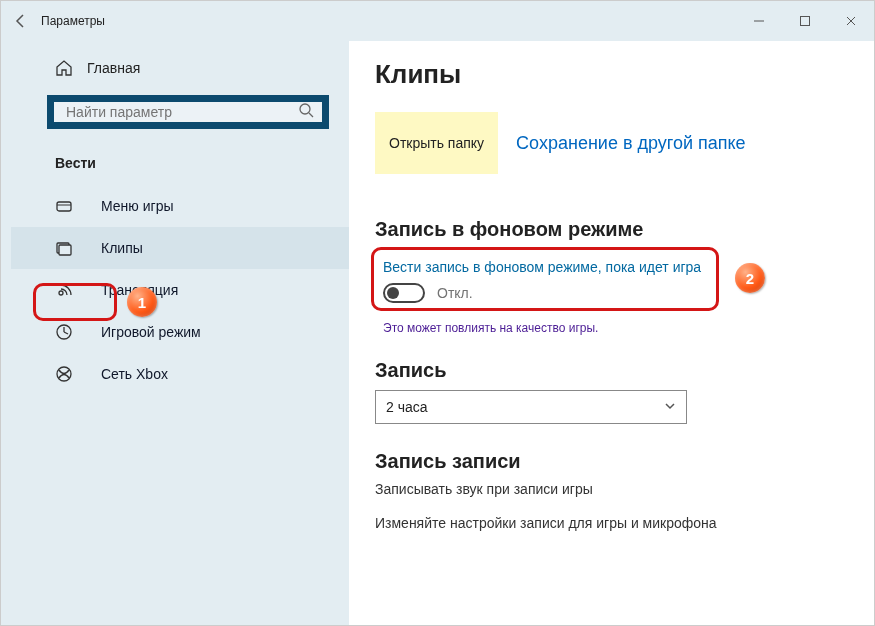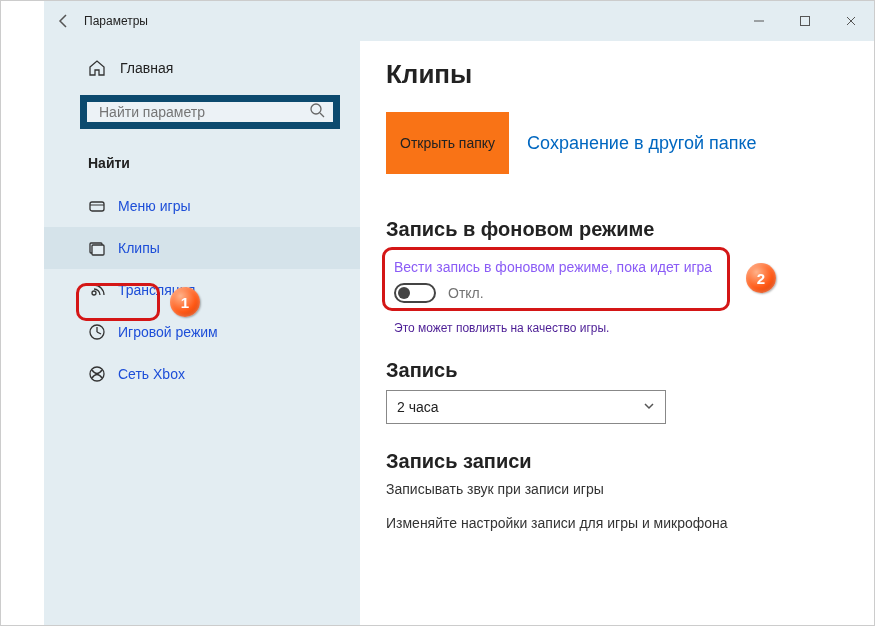--- a/index.html
+++ b/index.html
@@ -1,52 +1,52 @@
 <!DOCTYPE html>
 <html><head>
 <meta charset="utf-8">
 <style>
   * { box-sizing: border-box; margin: 0; padding: 0; font-family: "Segoe UI", Arial, sans-serif; }
   body { background: #fff; width: 875px; height: 626px; overflow: hidden; border: 1px solid #ccc; }
-  .window { display: flex; height: 100%; flex-direction: column; margin-left: 43px; }
+  .window { display: flex; height: 100%; flex-direction: column; }
   .titlebar { display: flex; align-items: center; height: 40px; background: #e3edf2; }
   .back-btn { width: 40px; display:flex; align-items:center; justify-content:center; color:#555; }
   .title { font-size: 12px; color:#222; }
   .win-controls { margin-left:auto; display:flex; }
   .win-btn { width: 46px; height:40px; display:flex; align-items:center; justify-content:center; color:#555; }
   .body { display:flex; flex:1; min-height:0; }
-  .sidebar { width: 316px; background:#e3edf2; padding:10px 0 0 0; }
+  .sidebar { width: 348px; background:#e3edf2; padding:10px 0 0 10px; }
   .home-row { display:flex; align-items:center; gap:14px; padding:8px 0 8px 44px; margin-bottom:10px; }
   .home-row .icon { width:18px; display:flex; }
   .home-row .label { font-size:14px; color:#222; }
   .search-wrap { margin:0 20px 20px 36px; }
   .search { display:flex; align-items:center; border:7px solid #0c4a6e; background:#ecf2f6; height:34px; padding:0 8px 0 12px; }
   .search input { flex:1; border:none; background:transparent; outline:none; font-size:14px; color:#666; }
   .section-header { font-size:14px; font-weight:600; color:#222; padding:6px 0 14px 44px; }
   .nav { list-style:none; }
-  .nav-item { display:flex; align-items:center; gap:12px; padding:12px 0 12px 44px; font-size:14px; color:#1d4ed8; }
+  .nav-item { display:flex; align-items:center; gap:28px; padding:12px 0 12px 44px; font-size:14px; color:#0f172a; }
   .nav-item .icon { width:18px; display:flex; color:#333; }
   .nav-item.active { background:#d5e3ea; }
   .highlight-red { border:3px solid #d41616; border-radius:10px; position:absolute; pointer-events:none; }
   .badge { position:absolute; width:30px; height:30px; border-radius:50%; background: radial-gradient(circle at 35% 30%, #ffb28a, #ff5a17 55%, #c53200 100%); color:#fff; font-weight:700; display:flex; align-items:center; justify-content:center; font-size:15px; box-shadow:1px 1px 2px rgba(0,0,0,.3), inset 0 0 4px rgba(255,255,255,.4); pointer-events:none; }
   .content { flex:1; background:#fff; padding:18px 26px 0 26px; overflow:hidden; position:relative; }
   h1 { font-size:26px; font-weight:600; color:#222; margin-bottom:22px; }
   .open-row { display:flex; align-items:center; gap:18px; margin-bottom:44px; }
-  .btn { background:#f97316; border:none; padding:23px 14px; font-size:14px; color:#222; }
+  .btn { background:#fef9c3; border:none; padding:23px 14px; font-size:14px; color:#222; }
   .link { color:#0067c0; font-size:18px; }
   h2 { font-size:20px; font-weight:600; color:#222; margin-bottom:8px; }
   .desc { font-size:14px; color:#333; margin-bottom:18px; }
   .toggle-block { position:relative; padding:10px 8px 10px 8px; }
-  .toggle-label { font-size:14px; color:#8b5cf6; margin-bottom:8px; }
+  .toggle-label { font-size:14px; color:#0369a1; margin-bottom:8px; }
   .toggle-row { display:flex; align-items:center; gap:12px; }
   .switch { width:42px; height:20px; border:2px solid #444; border-radius:12px; position:relative; background:#fff; }
   .switch::after { content:""; position:absolute; left:2px; top:2px; width:12px; height:12px; background:#444; border-radius:50%; }
   .toggle-state { font-size:14px; color:#737373; }
   .note { font-size:12px; color:#4c1d95; margin:8px 0 24px 8px; }
-  .select { border:1px solid #888; height:34px; width:280px; display:flex; align-items:center; justify-content:space-between; padding:0 10px; font-size:14px; color:#222; margin-top:8px; margin-bottom:26px; }
+  .select { border:1px solid #888; height:34px; width:312px; display:flex; align-items:center; justify-content:space-between; padding:0 10px; font-size:14px; color:#222; margin-top:8px; margin-bottom:26px; }
   .chev { color:#555; }
   .sidebar-wrap { position:relative; }
 </style>
 </head>
 <body>
 
 <div class="window">
   <div class="titlebar">
     <div class="back-btn">
       <svg width="16" height="16" viewBox="0 0 16 16">
@@ -89,21 +89,21 @@
           <input type="text" placeholder="Найти параметр" style="">
           <span>
             <svg width="16" height="16" viewBox="0 0 16 16">
                 <circle cx="7" cy="7" r="5" stroke="#666" stroke-width="1.3" fill="none"></circle>
                 <line x1="11" y1="11" x2="15" y2="15" stroke="#666" stroke-width="1.3"></line>
               </svg>
           </span>
         </div>
       </div>
 
-      <div class="section-header">Найти</div>
+      <div class="section-header">Вести</div>
 
       <ul class="nav">
         <li class="nav-item">
           <span class="icon">
               <svg width="18" height="18" viewBox="0 0 18 18">
                 <rect x="2" y="5" width="14" height="9" rx="2" stroke="#333" stroke-width="1.3" fill="none"></rect>
                 <line x1="2" y1="8" x2="16" y2="8" stroke="#333" stroke-width="1"></line>
               </svg>
             </span>
           <span>Меню игры</span>

